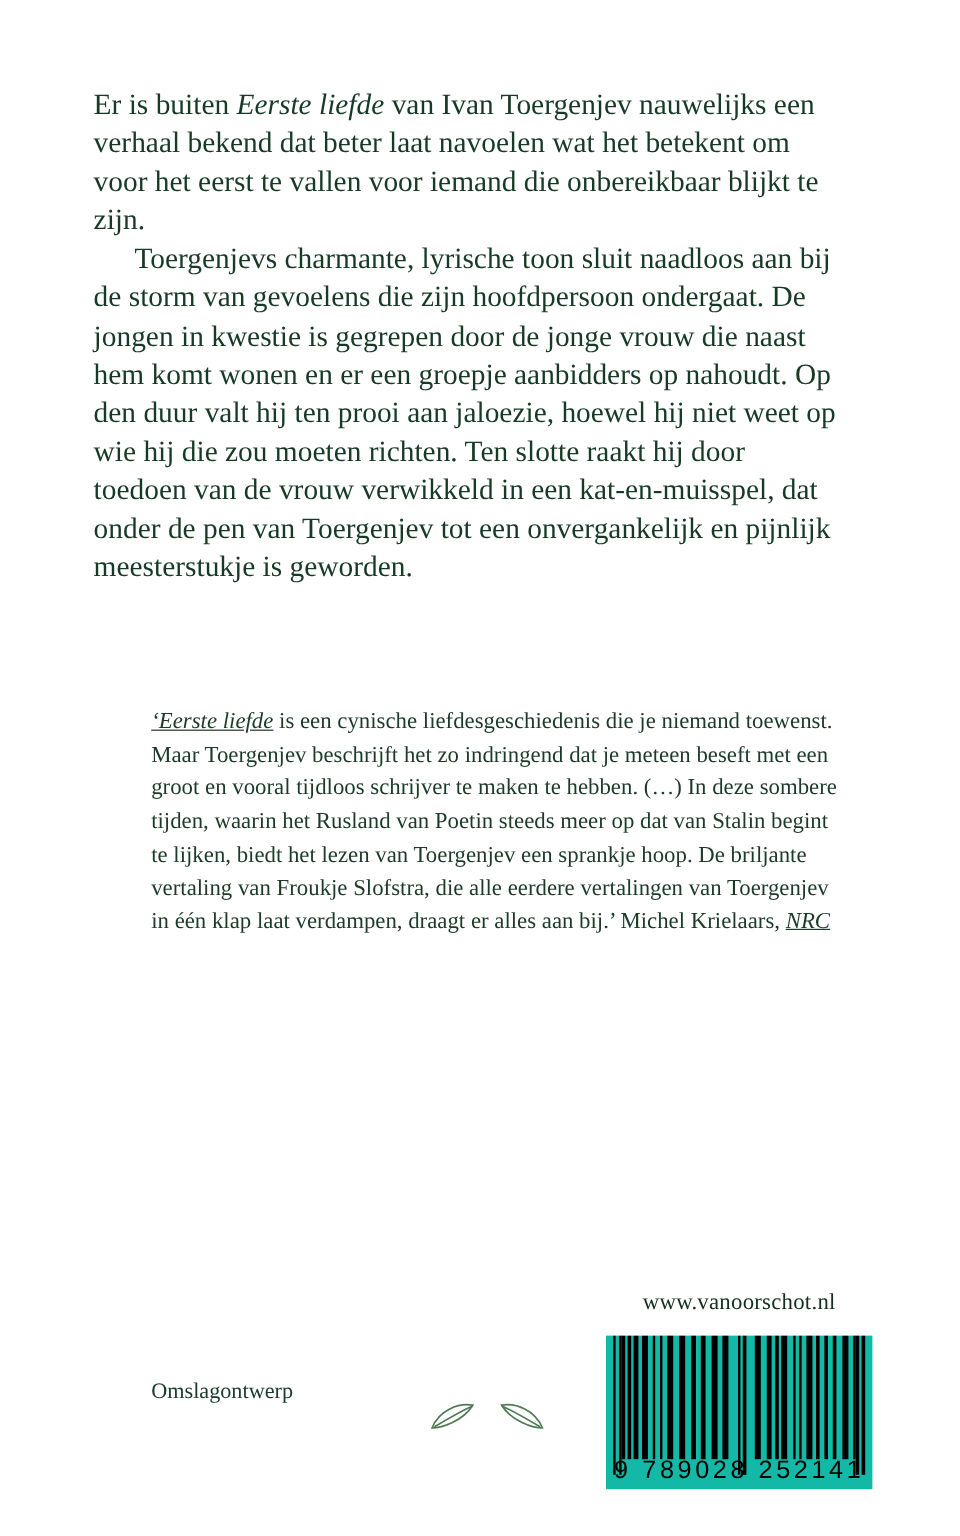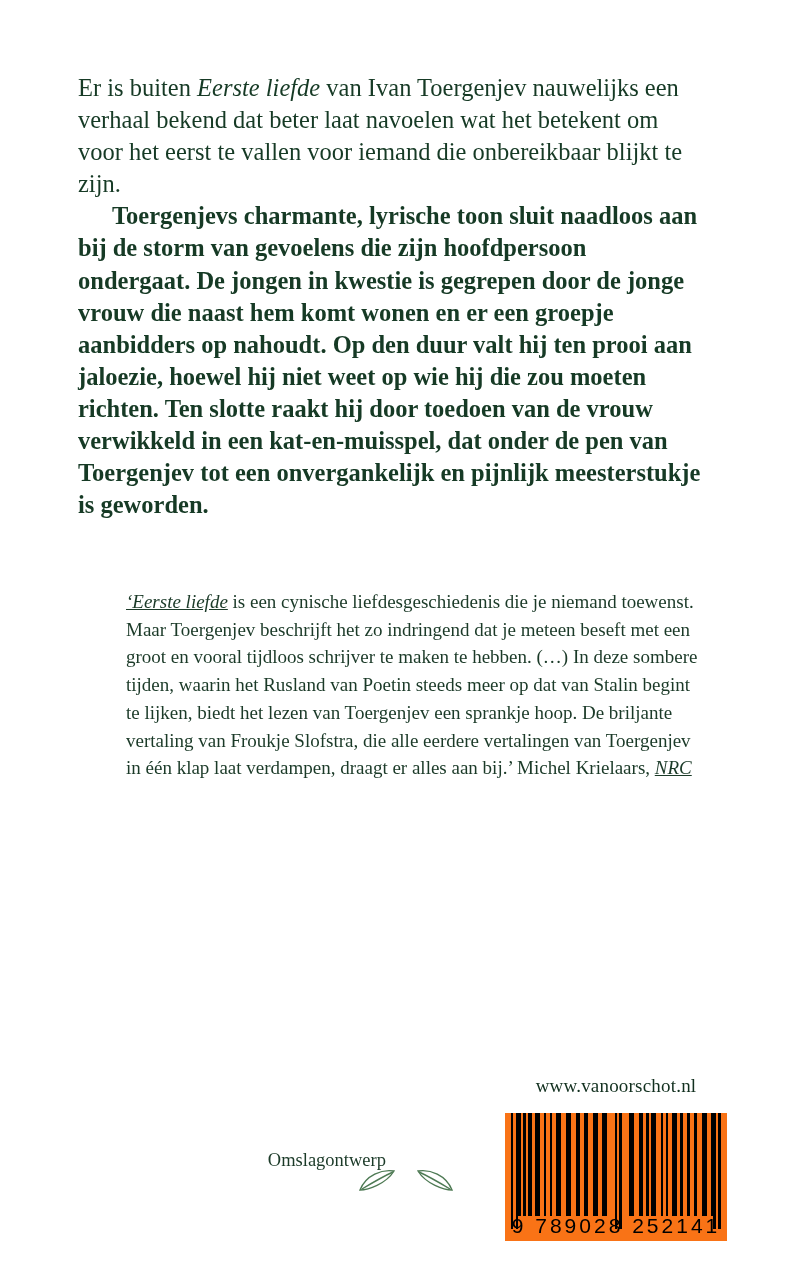--- a/index.html
+++ b/index.html
@@ -32,21 +32,20 @@
     color: #163a25;
     font-size: 24.5px;
     line-height: 1.31;
     text-align: left;
   }
   .blurb p {
     margin: 0;
   }
   .blurb p + p {
     text-indent: 34px;
-    font-weight: bold;
   }
   .blurb em {
     font-style: italic;
   }
 
   
   .review {
     position: absolute;
     left: 126px;
     top: 588px;
@@ -62,21 +61,21 @@
   
   .credits {
     position: absolute;
     left: 126px;
     top: 1148px;
     width: 260px;
     font-size: 18.5px;
     line-height: 1.33;
     color: #1b3a28;
   }
-  .credits div { white-space: nowrap; text-align: right; }
+  .credits div { white-space: nowrap; }
 
   
   .leaves {
     position: absolute;
     left: 352px;
     top: 1163px;
     width: 110px;
     height: 36px;
   }
 
@@ -92,21 +91,21 @@
     font-size: 19px;
     color: #12301f;
     letter-spacing: 0.2px;
     margin-bottom: 16px;
     text-align: center;
   }
   .barcode-box {
     position: relative;
     width: 222px;
     height: 128px;
-    background: #f97316;
+    background: #14b8a6;
     overflow: hidden;
   }
   .bars {
     position: absolute;
     left: 6px;
     top: 0;
     width: 210px;
     height: 103px;
     display: flex;
     align-items: flex-start;

